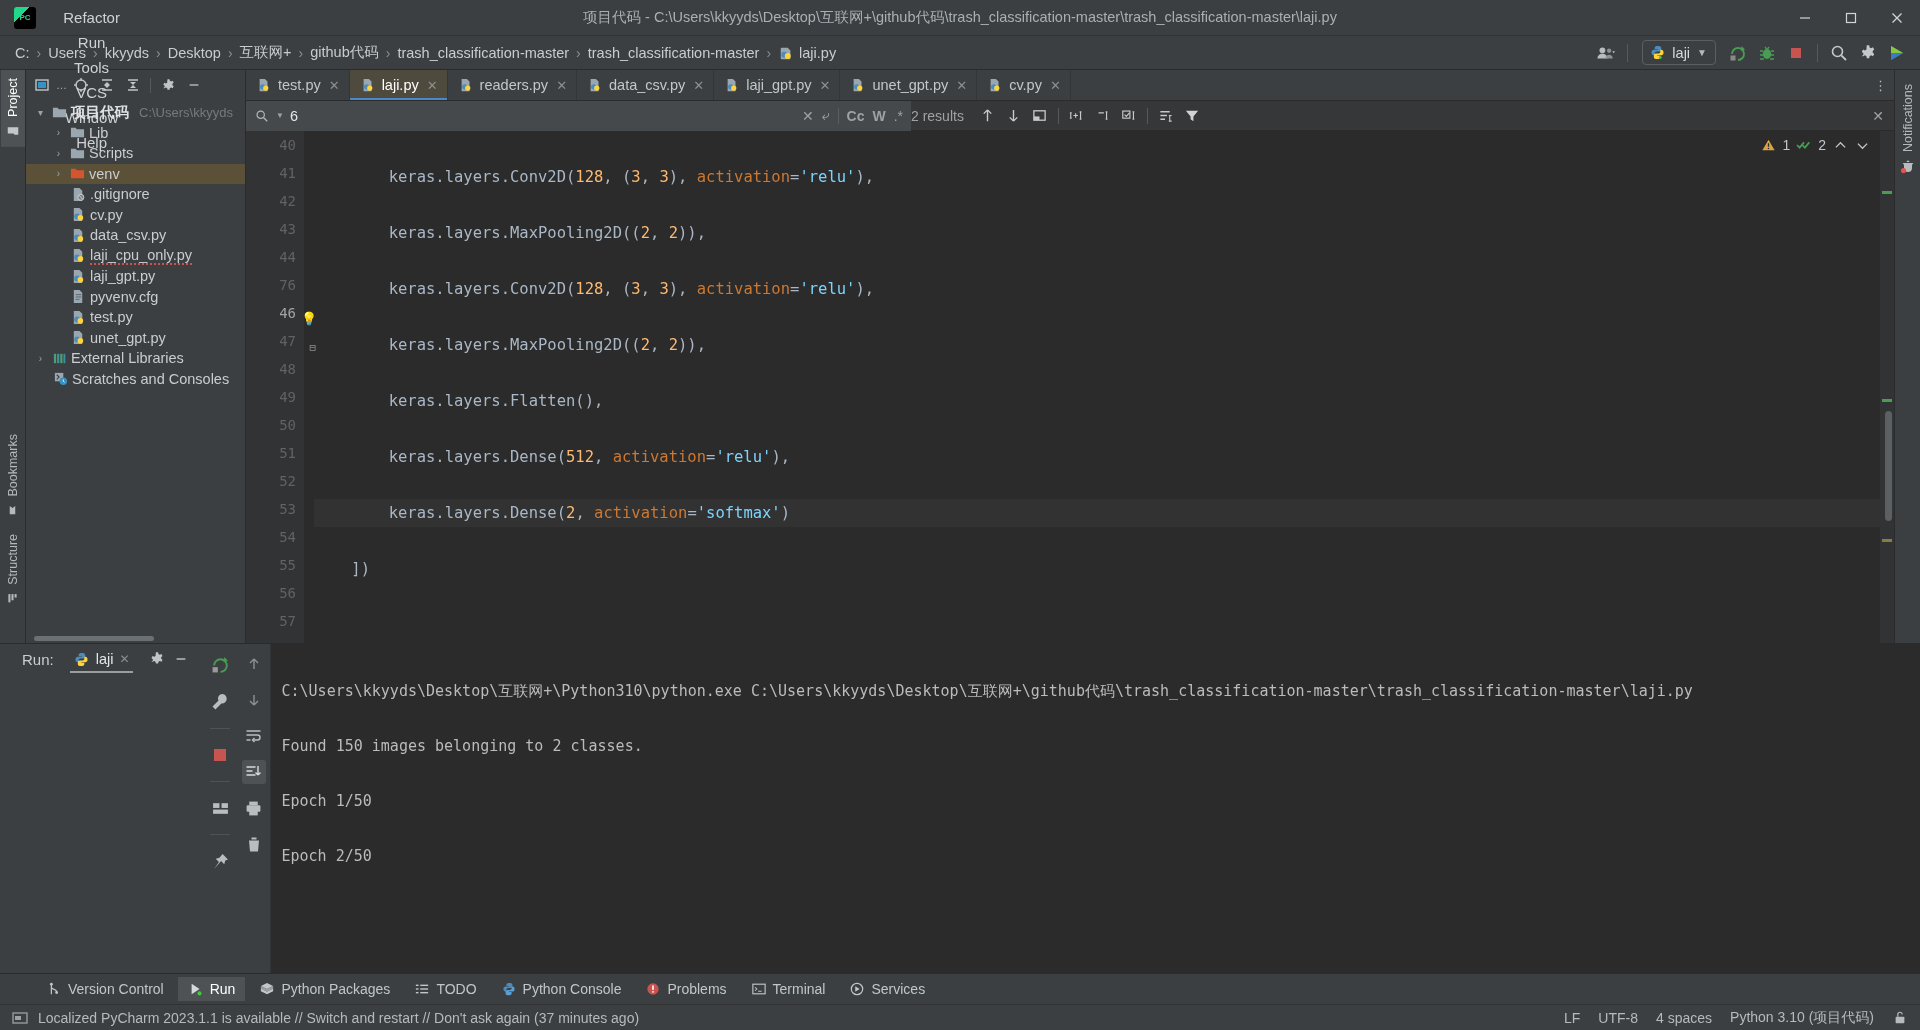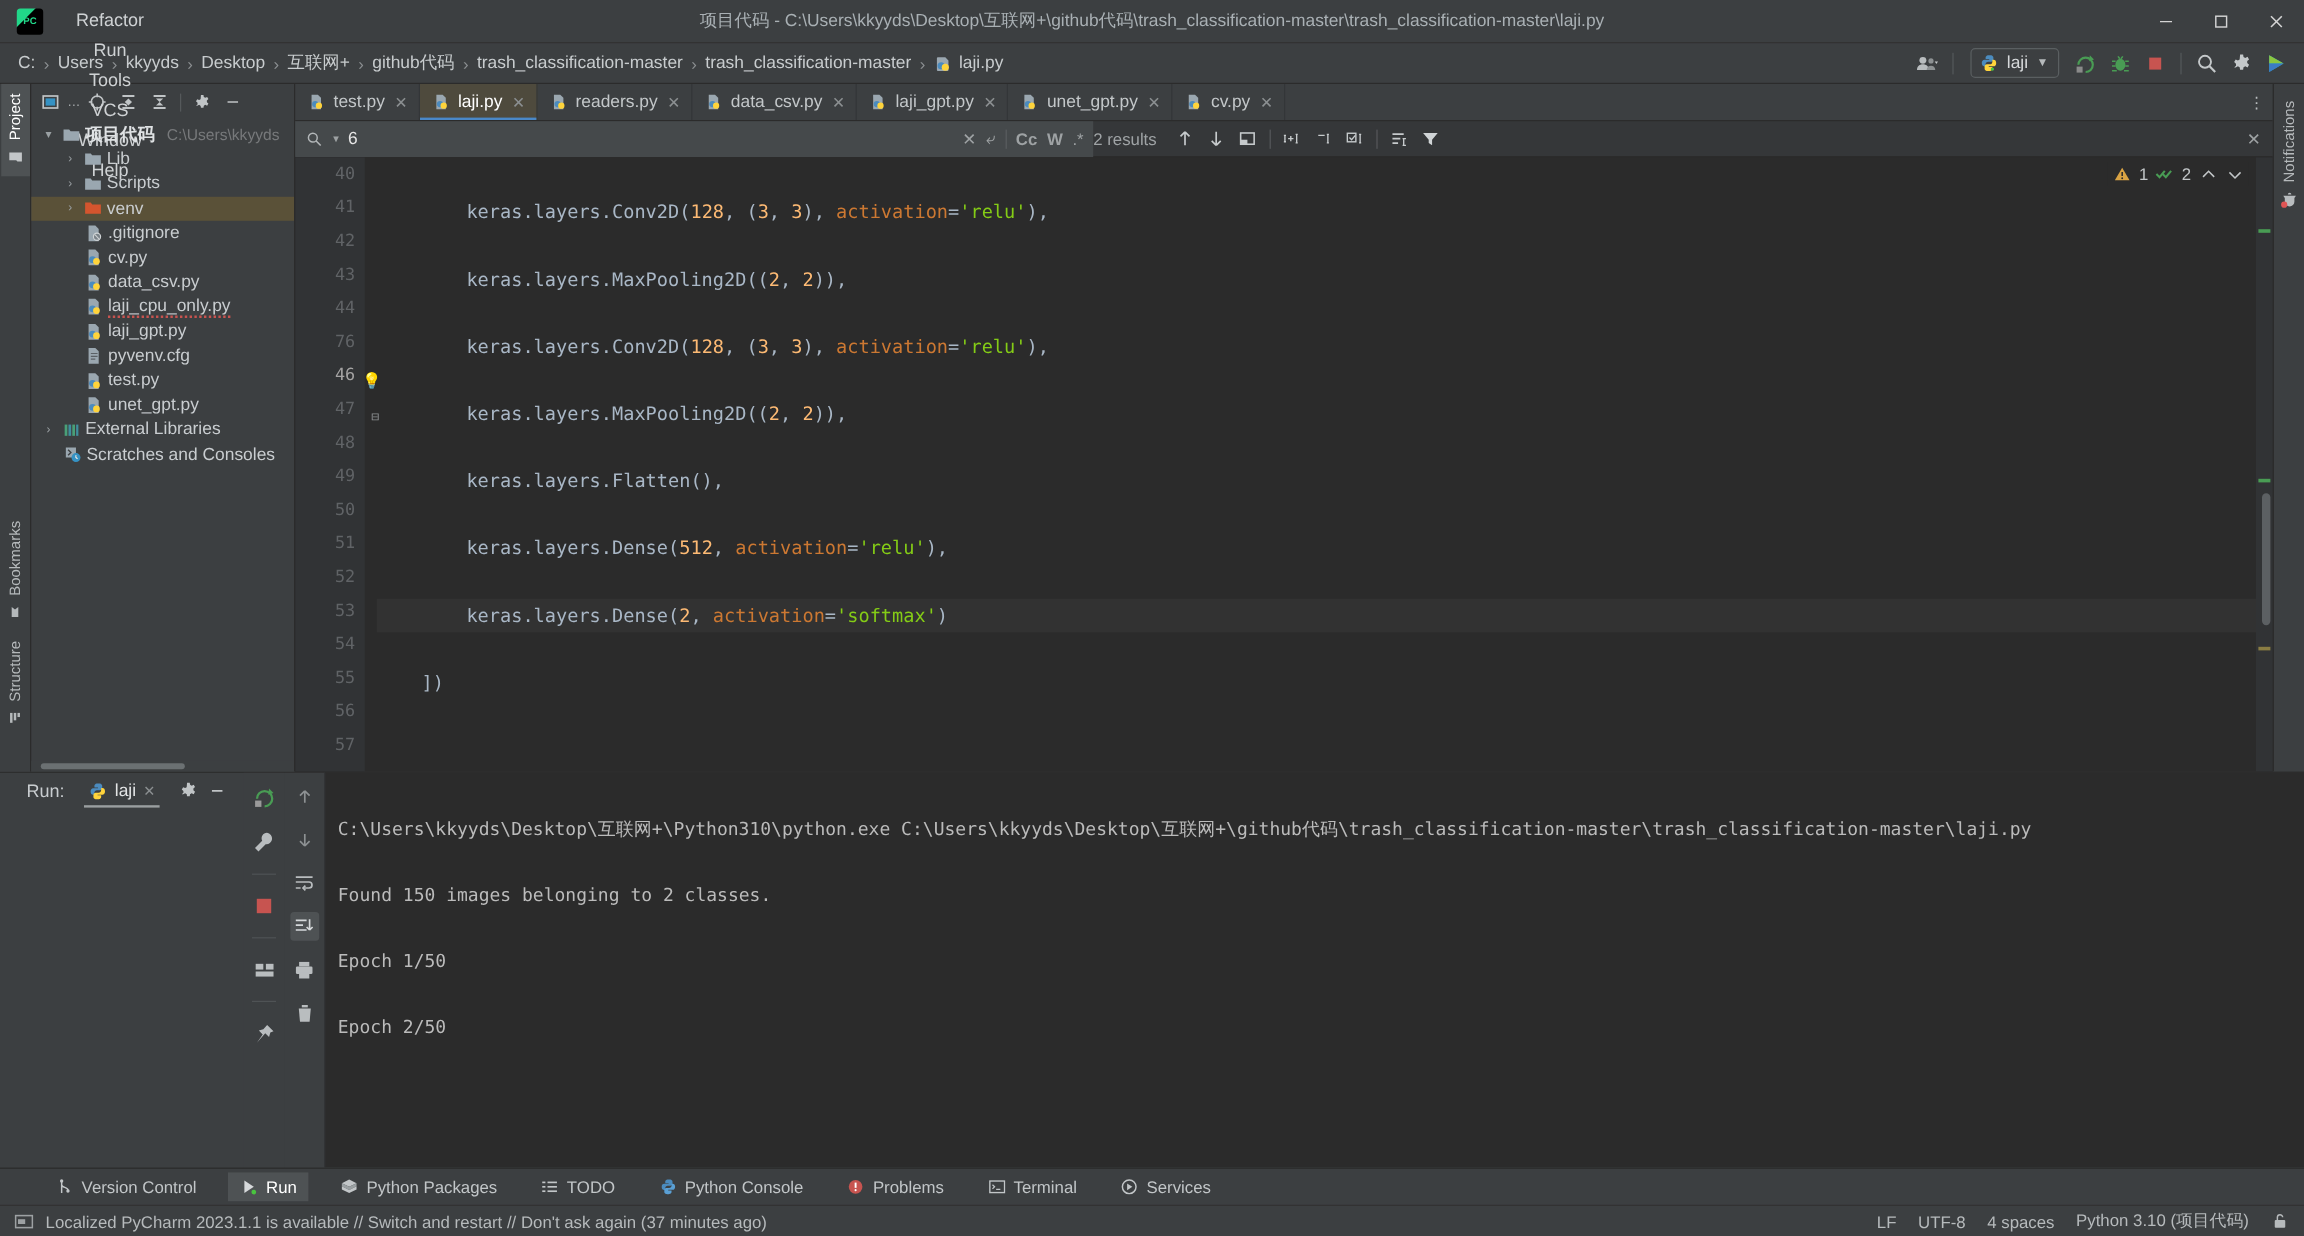--- a/index.html
+++ b/index.html
@@ -127,21 +127,21 @@
   .gutter .ln { height:28px; line-height:28px; padding-right:8px; position:relative;}
   .gutter .ln.cur { color:#a4a3a3; }
   .gutter .bulb { position:absolute; right:-14px; top:6px; font-size:13px;}
   .fold { position:absolute; right:-12px; top:7px; font-size:11px; color:#8c8f91;}
   .codepane { flex:1; position:relative; min-width:0; overflow:hidden; padding-top:4px;}
   .code {
     font-family:"DejaVu Sans Mono", monospace; font-size:15.5px; line-height:28px;
     color:#a9b7c6; white-space:pre; padding-left:10px;
   }
   .code .row { height:28px; }
-  .code .row.hl { background:#323232; } .num{color:#fdba74;} .str{color:#84cc16;} .id{color:#a9b7c6;}
+  .code .row.hl { background:#323232; } .num{color:#fdba74;} .str{color:#7dd3fc;} .id{color:#a9b7c6;}
   .param{color:#cc7832;}
   .wavy { border-bottom:2px dotted #6a8759; }
   .marker-bar { width:14px; flex:0 0 14px; background:#313335; position:relative;}
   .mk{ position:absolute; left:2px; width:10px; height:3px;}
   .vscroll { position:absolute; right:2px; width:7px; background:#5c6063; border-radius:4px;}
 
   
   .inspect {
     position:absolute; right:20px; top:4px; display:flex; align-items:center; gap:6px;
     font-size:14px; color:#c2c6c8; background:#2b2b2b; padding:2px 4px; z-index:5;
@@ -173,21 +173,21 @@
   .rt.act{ background:#4e5254; border-radius:3px;}
   .divider-h{ width:20px; height:1px; background:#4f5355; }
   .console {
     flex:1; background:#2b2b2b; padding:6px 0 0 10px; overflow:hidden;
     font-family:"DejaVu Sans Mono", monospace; font-size:15px; line-height:27.5px;
     color:#bbbbbb; white-space:pre;
   }
 
   
   .bottombar {
-    height:31px; flex:0 0 31px; display:flex; align-items:center; gap:16px;
+    height:31px; flex:0 0 31px; display:flex; align-items:center; gap:4px;
     background:#3c3f41; border-top:1px solid #2b2b2b; padding-left:36px;
   }
   .btab { display:flex; align-items:center; gap:6px; font-size:14px; color:#c2c6c8; padding:4px 10px; }
   .btab.active{ background:#4e5254; color:#ffffff;}
 
   
   .statusbar {
     height:26px; flex:0 0 26px; display:flex; align-items:center; background:#3c3f41;
     border-top:1px solid #323232; font-size:14px; color:#b6babc; padding:0 12px; gap:10px;
   }

